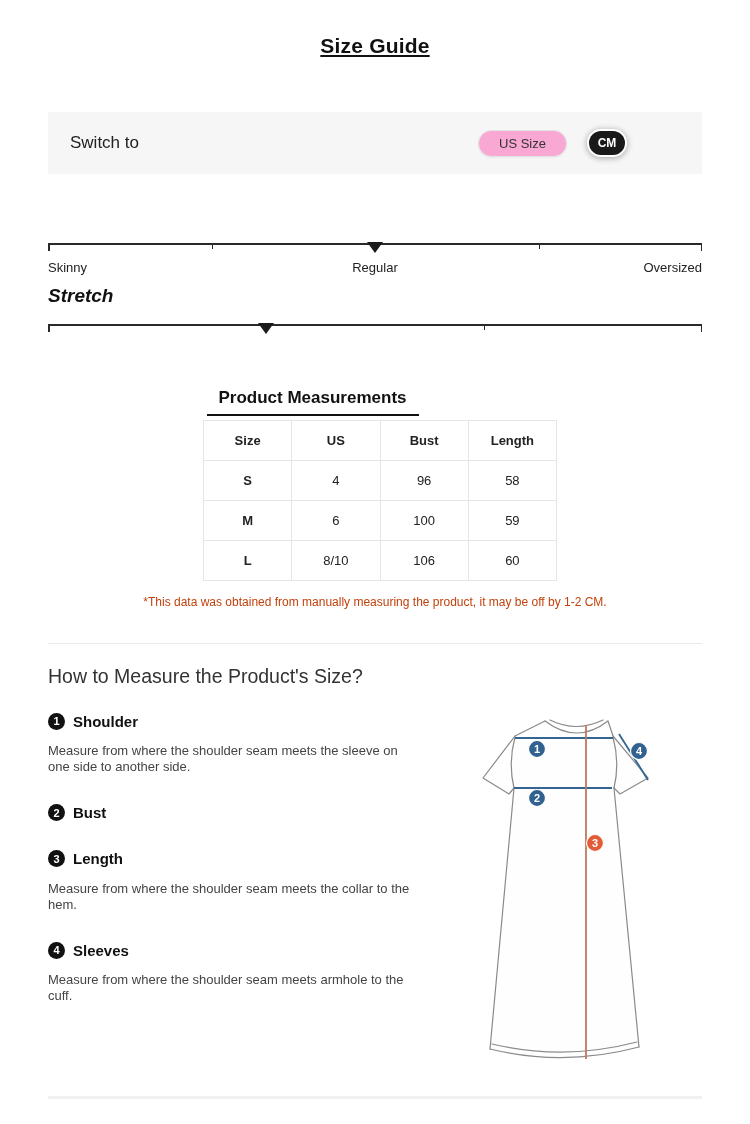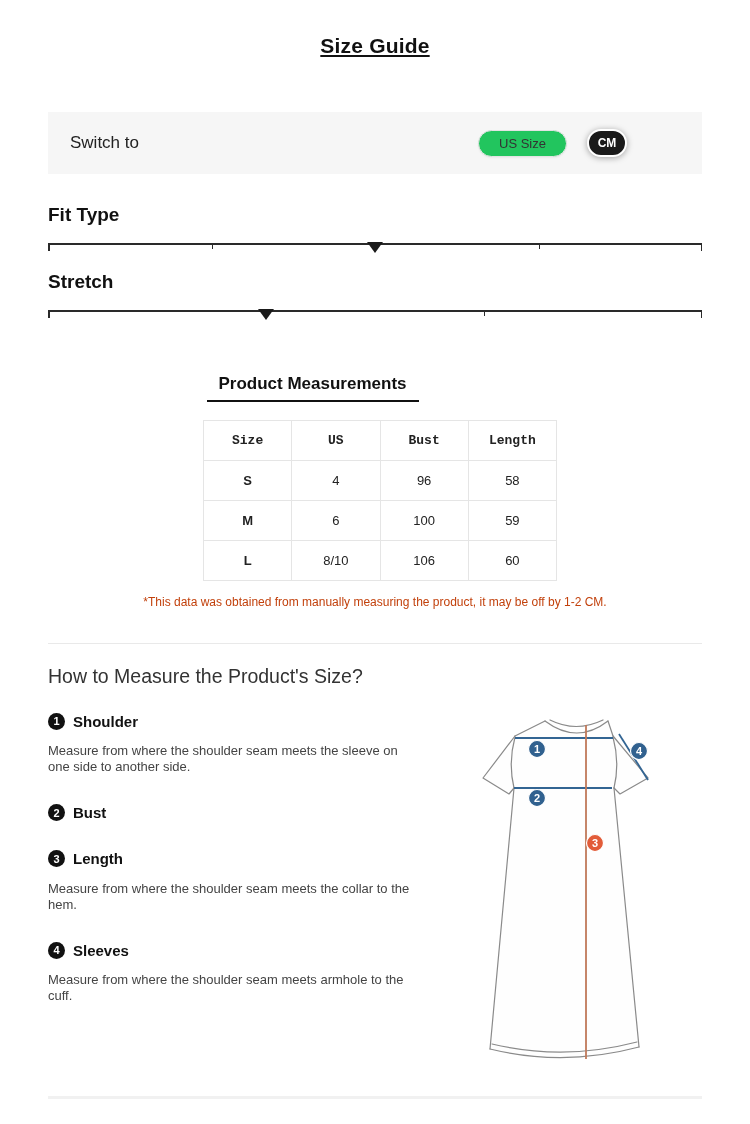--- a/index.html
+++ b/index.html
@@ -13,21 +13,21 @@
 
   
   .page-title { top:34px; left:0; width:750px; text-align:center;
     font-size:21px; font-weight:700; color:#111; letter-spacing:.2px;text-decoration:underline; }
 
   
   .switch-bar { left:48px; top:112px; width:654px; height:62px;
     background:#f6f6f6; display:flex; align-items:center; padding:0 0 0 22px;gap:29px; }
   .switch-label { font-size:17px; color:#222; }
   .switch-actions { margin-left:auto; margin-right:75px; display:flex; align-items:center; gap:20px; }
-  .pill-btn { height:27px; padding:0 20px; background:#22c55e; border:1px solid #e3e3e3;
+  .pill-btn { height:27px; padding:0 20px; background:#f9a8d4; border:1px solid #e3e3e3;
     border-radius:14px; font-size:13px; color:#333; display:flex; align-items:center;
     box-shadow:0 1px 2px rgba(0,0,0,.05); cursor:pointer; font-family:inherit; }
   .unit-btn { height:28px; min-width:40px; padding:0 8px; background:#1a1a1a; color:#fff;
     font-size:12px; font-weight:700; border:2px solid #fff; border-radius:15px;
     display:flex; align-items:center; justify-content:center;
     box-shadow:0 1px 6px rgba(0,0,0,.35); cursor:pointer; font-family:inherit; }
 
   
   .scale-section { left:48px; width:654px; }
   .scale-section h2 { font-size:19px; font-weight:700; color:#111; }
@@ -38,28 +38,28 @@
   .marker { position:absolute; top:-1px; width:0; height:0; transform:translateX(-50%);
     border-left:8px solid transparent; border-right:8px solid transparent;
     border-top:11px solid #1a1a1a; }
   .scale-labels { position:absolute; left:0; top:56px; width:654px; height:16px; font-size:13px; color:#222; }
   .scale-labels span { position:absolute; white-space:nowrap; }
   .lab-left { left:0; }
   .lab-right { right:0; }
   .lab-mid { transform:translateX(-50%); }
 
   
-  .pm-title-wrap { top:374px; left:0; width:625px; text-align:center; }
+  .pm-title-wrap { top:388px; left:0; width:625px; text-align:center; }
   .pm-title { display:inline-block; font-size:17px; font-weight:700; color:#111;
     padding:0 12px 6px; border-bottom:2px solid #111; }
   table.size-table { position:absolute; left:203px; top:420px; width:354px;
     border-collapse:collapse; table-layout:fixed; }
   .size-table td { border:1px solid #e5e5e5; height:40px; text-align:center;
     vertical-align:middle; font-size:13px; color:#222; }
-  .size-table .hdr td { font-weight:700;font-family:Liberation Mono, monospace; }
+  .size-table .hdr td { font-weight:700; }
   .size-table td.szcol { font-weight:700; }
   .footnote { top:595px; left:0; width:750px; text-align:center; font-size:12px; color:#c2410c; }
 
   .divider { left:48px; width:654px; height:1px; background:#e9e9e9; }
   .divider.thick { height:3px; background:#f1f1f1; }
 
   
   .howto-title { left:48px; top:665px; font-size:19.5px; font-weight:400; color:#333; }
   .howto-items { left:48px; top:712px; width:368px; }
   .howto-item { margin-bottom:28px; }
@@ -80,32 +80,36 @@
 
 <div class="abs switch-bar">
   <span class="switch-label">Switch to</span>
   <div class="switch-actions">
     <button class="pill-btn">US Size</button>
     <button class="unit-btn">CM</button>
   </div>
 </div>
 
 <div class="abs scale-section" style="top:204px; height:78px;">
-  <h2>Fit Type</h2>
   <div class="scale-track">
     <div class="scale-line"></div>
     <div class="endcap" style="left:0;"></div>
     <div class="endcap" style="right:0;"></div>
     <div class="tick" style="left:25%;"></div>
     <div class="tick" style="left:75%;"></div>
     <div class="marker" style="left:50%;"></div>
   </div>
-</div>
-
-<div class="abs scale-section" style="top:271px; height:78px;">
+  <div class="scale-labels">
+    <span class="lab-left">Skinny</span>
+    <span class="lab-mid" style="left:50%;">Regular</span>
+    <span class="lab-right">Oversized</span>
+  </div>
+</div>
+
+<div class="abs scale-section" style="top:285px; height:78px;font-style:italic;">
   <h2>Stretch</h2>
   <div class="scale-track">
     <div class="scale-line"></div>
     <div class="endcap" style="left:0;"></div>
     <div class="endcap" style="right:0;"></div>
     <div class="tick" style="left:66.67%;"></div>
     <div class="marker" style="left:33.33%;"></div>
   </div>
 </div>
 

